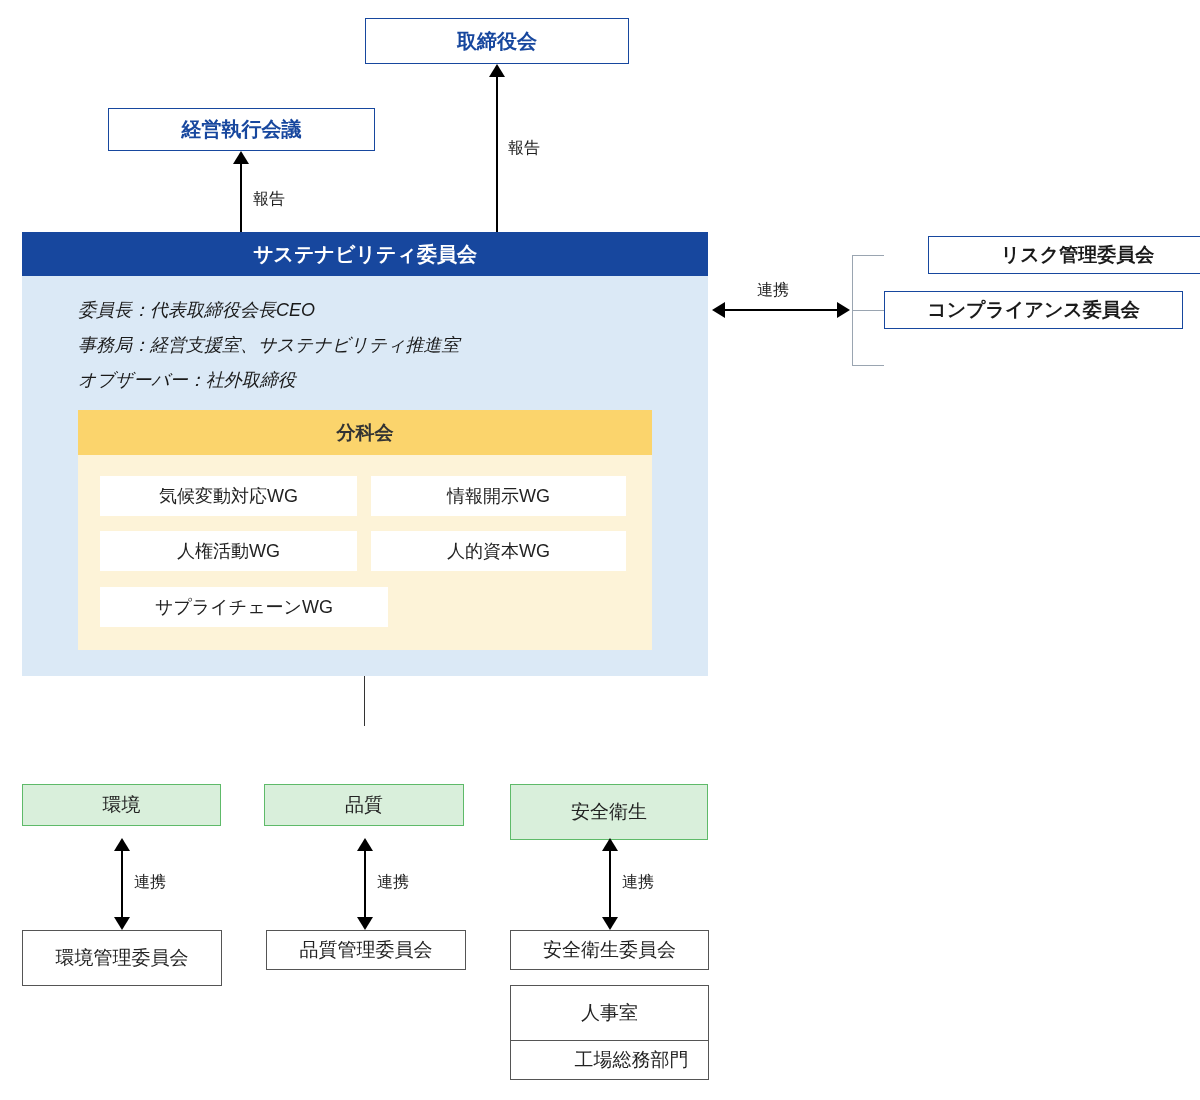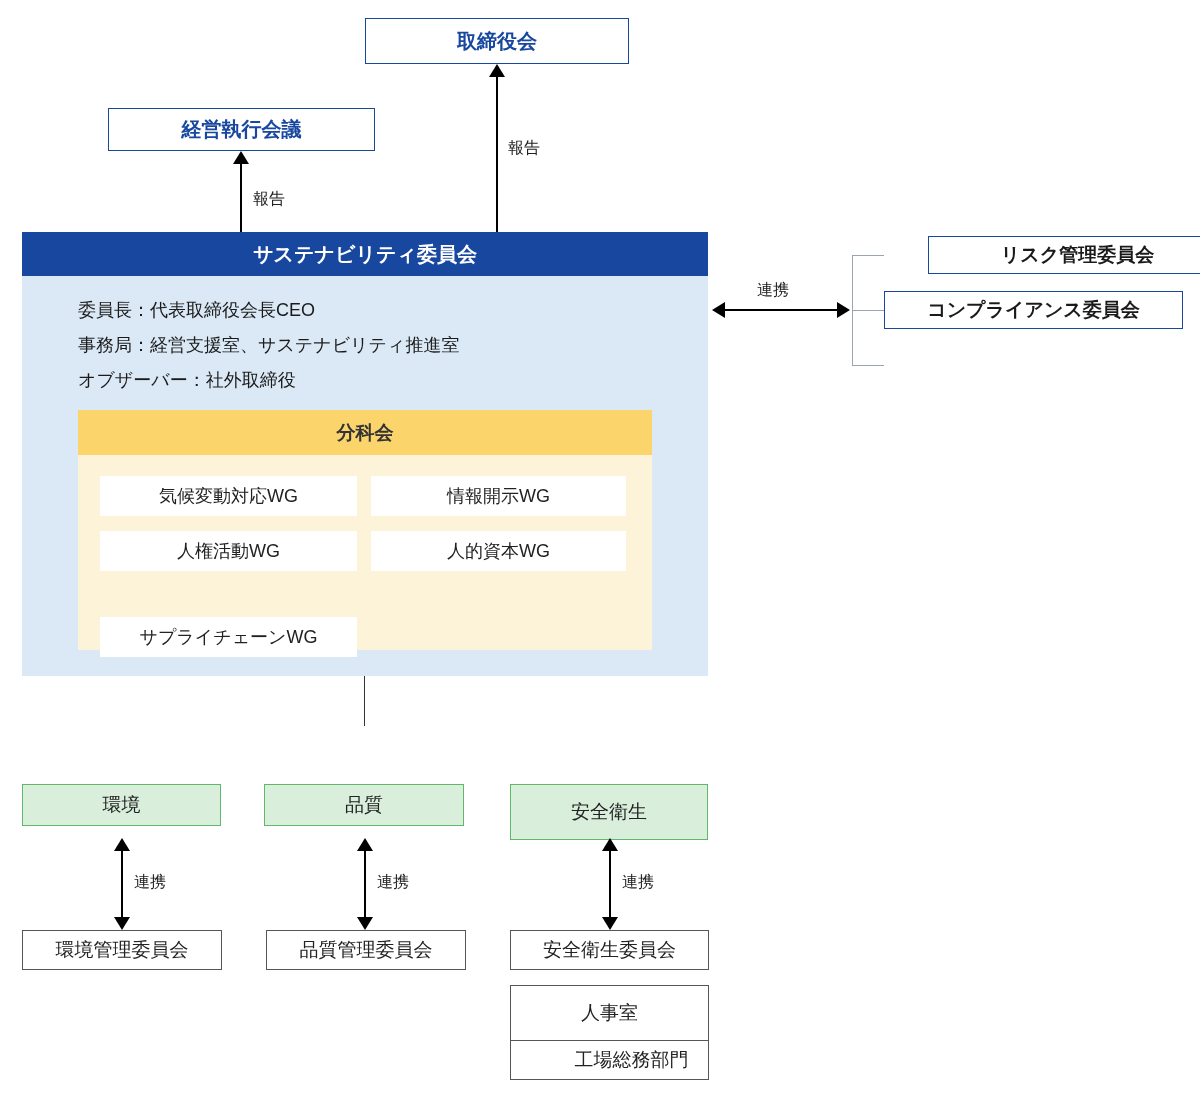--- a/index.html
+++ b/index.html
@@ -17,21 +17,21 @@
   #stage{position:relative;width:1200px;height:1100px;background:#fff;overflow:hidden;}
 
   .box{position:absolute;display:flex;align-items:center;justify-content:center;
        box-sizing:border-box;background:#fff;text-align:center;line-height:1.25;}
 
   .blue-outline{border:1px solid var(--blue);color:var(--blue);font-weight:bold;font-size:20px;}
   .committee-outline{border:1px solid var(--blue);color:#1a1a1a;font-weight:bold;font-size:19px;}
 
   .header-blue{background:var(--blue);color:#fff;font-weight:bold;font-size:20px;border:none;}
   .panel-blue{background:var(--blue-light);border:none;}
-  .info-line{position:absolute;font-size:18px;color:#1a1a1a;white-space:nowrap;}
+  .info-line{position:absolute;font-size:18px;color:#1a1a1a;white-space:nowrap;font-style:italic;}
 
   .header-yellow{background:var(--yellow);color:#333;font-weight:bold;font-size:19px;border:none;}
   .panel-yellow{background:var(--yellow-light);border:none;}
   .wg{background:#fff;font-size:18px;color:#222;border:none;}
 
   .header-green{background:var(--green);color:#fff;font-weight:bold;font-size:20px;border:none;}
   .green-box{background:var(--green-light);border:1px solid var(--green);font-size:19px;color:#222;}
   .plain-box{border:1px solid #555;font-size:19px;color:#222;background:#fff;}
 
   .small-label{position:absolute;font-size:16px;color:#222;white-space:nowrap;}
@@ -100,21 +100,21 @@
   </div>
   <div class="box wg" style="left:371px;top:476px;width:255px;height:40px;">
     <span>情報開示WG</span>
   </div>
   <div class="box wg" style="left:100px;top:531px;width:257px;height:40px;">
     <span>人権活動WG</span>
   </div>
   <div class="box wg" style="left:371px;top:531px;width:255px;height:40px;">
     <span>人的資本WG</span>
   </div>
-  <div class="box wg" style="left:100px;top:617px;width:257px;height:40px;">
+  <div class="box wg" style="left:100px;top:587px;width:288px;height:40px;">
     <span>サプライチェーンWG</span>
   </div>
 
   <div class="box committee-outline" style="left:928px;top:236px;width:299px;height:38px;">
     <span>リスク管理委員会</span>
   </div>
   <div class="box committee-outline" style="left:884px;top:291px;width:299px;height:38px;">
     <span>コンプライアンス委員会</span>
   </div>
 
@@ -157,21 +157,21 @@
   </div>
   <div class="small-label" style="left:377px;top:872px;">連携</div>
 
   <div class="arrow-v2" style="left:602px;top:838px;height:92px;">
     <div class="head-up"></div>
     <div class="shaft"></div>
     <div class="head-down"></div>
   </div>
   <div class="small-label" style="left:622px;top:872px;">連携</div>
 
-  <div class="box plain-box" style="left:22px;top:930px;width:200px;height:40px;text-align:right;">
+  <div class="box plain-box" style="left:22px;top:930px;width:200px;height:56px;text-align:right;">
     <span>環境管理委員会</span>
   </div>
   <div class="box plain-box" style="left:266px;top:930px;width:200px;height:40px;">
     <span>品質管理委員会</span>
   </div>
   <div class="box plain-box" style="left:510px;top:930px;width:199px;height:40px;">
     <span>安全衛生委員会</span>
   </div>
   <div class="box plain-box" style="left:510px;top:985px;width:199px;height:56px;">
     <span>人事室</span>

